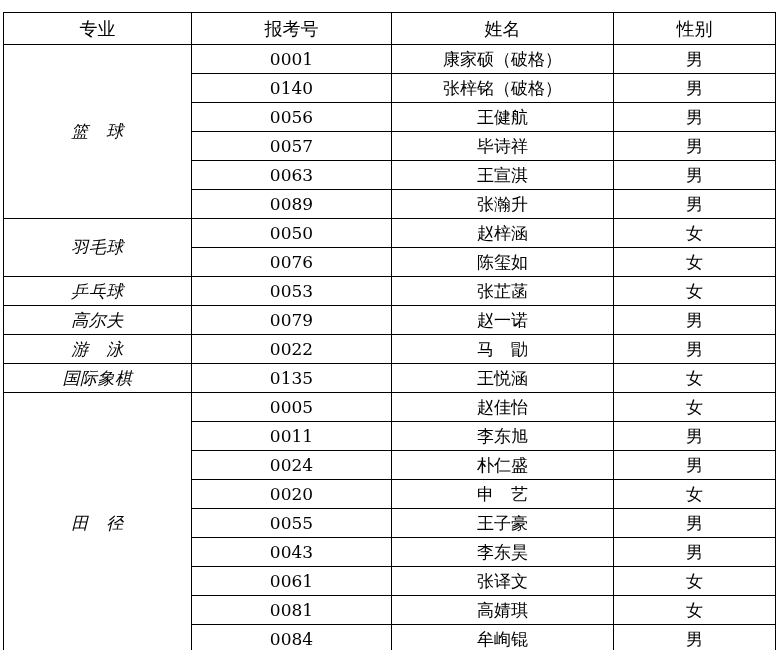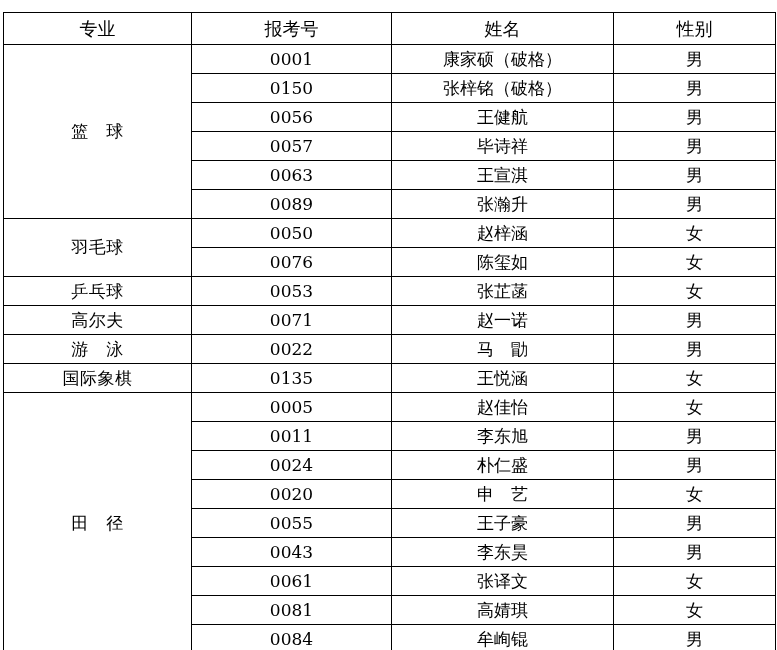--- a/index.html
+++ b/index.html
@@ -41,20 +41,21 @@
     height: 31px;
     font-size: 18px;
   }
   col.c-major  { width: 188px; }
   col.c-number { width: 200px; }
   col.c-name   { width: 222px; }
   col.c-gender { width: 162px; }
 
   .major-cell {
     letter-spacing: 0.5px;
+    font-style: italic;
   }
 </style>
 </head>
 <body>
 
 <div class="page">
   <table class="roster">
     <colgroup>
       <col class="c-major">
       <col class="c-number">
@@ -70,21 +71,21 @@
       </tr>
     </thead>
     <tbody id="roster-body">
         <tr>
           <td class="major-cell" rowspan="6">篮　球</td>
           <td>0001</td>
           <td>康家硕（破格）</td>
           <td>男</td>
         </tr>
         <tr>
-          <td>0150</td>
+          <td>0140</td>
           <td>张梓铭（破格）</td>
           <td>男</td>
         </tr>
         <tr>
           <td>0056</td>
           <td>王健航</td>
           <td>男</td>
         </tr>
         <tr>
           <td>0057</td>
@@ -113,21 +114,21 @@
           <td>女</td>
         </tr>
         <tr>
           <td class="major-cell" rowspan="1">乒乓球</td>
           <td>0053</td>
           <td>张芷菡</td>
           <td>女</td>
         </tr>
         <tr>
           <td class="major-cell" rowspan="1">高尔夫</td>
-          <td>0071</td>
+          <td>0079</td>
           <td>赵一诺</td>
           <td>男</td>
         </tr>
         <tr>
           <td class="major-cell" rowspan="1">游　泳</td>
           <td>0022</td>
           <td>马　勖</td>
           <td>男</td>
         </tr>
         <tr>

